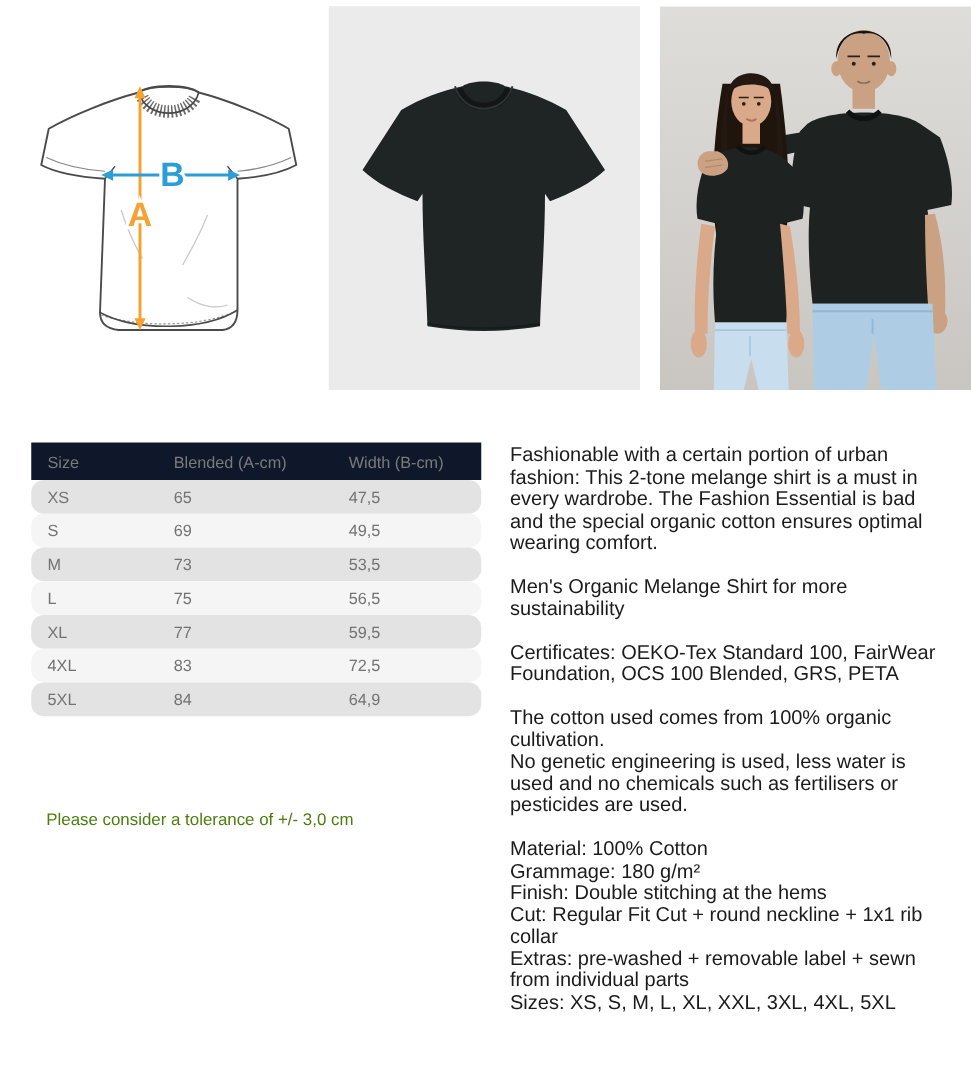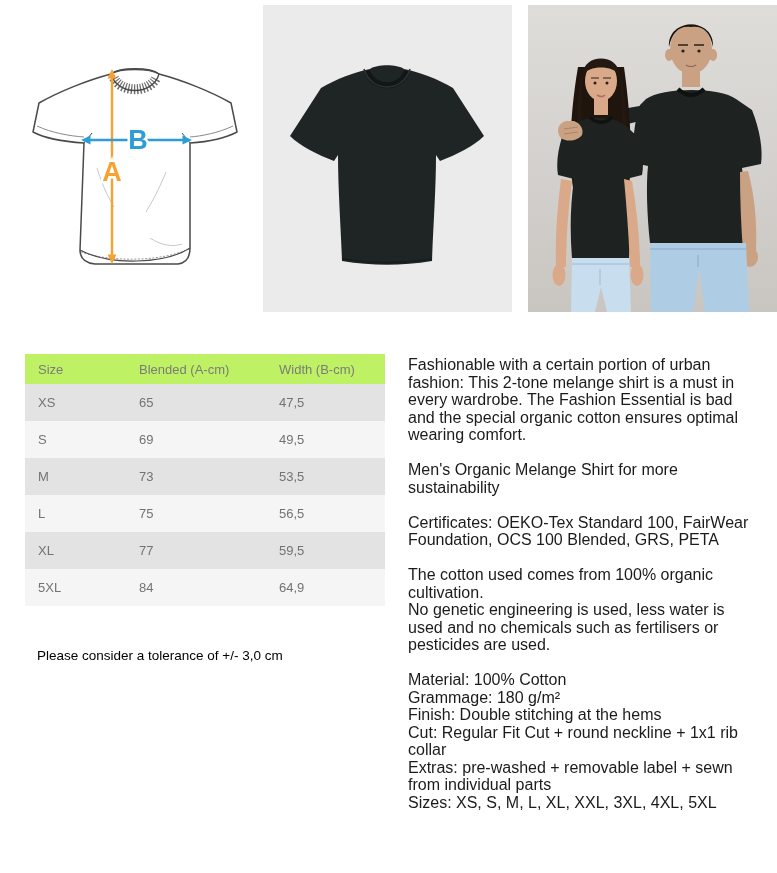--- a/index.html
+++ b/index.html
@@ -12,28 +12,28 @@
   .img-tile{position:absolute;margin:0;padding:0;overflow:hidden;}
   .img-tile svg{display:block;}
   .tile-diagram{left:0;top:0;width:250px;height:312px;background:#ffffff;}
   .tile-flat{left:263px;top:5px;width:249px;height:307px;background:#ebebeb;}
   .tile-models{left:528px;top:5px;width:249px;height:307px;}
 
   
   .size-table{position:absolute;left:25px;top:354px;width:360px;
               font-size:13px;color:#737373;}
   .trow{display:grid;grid-template-columns:114px 140px 106px;align-items:center;}
-  .thead .trow{height:30px;background:#bef264;color:#7b7b7b;}
-  .tbody .trow{height:37px;}
+  .thead .trow{height:30px;background:#0f172a;color:#7b7b7b;}
+  .tbody .trow{height:27px;border-radius:10px;}
   .tbody .trow:nth-child(odd){background:#e3e3e3;}
   .tbody .trow:nth-child(even){background:#f5f5f5;}
   .tcell:first-child{padding-left:13px;}
 
   .tolerance{position:absolute;left:37px;top:648px;margin:0;
-             font-size:13.5px;color:#000000;}
+             font-size:13.5px;color:#4d7c0f;}
 
   
   .desc{position:absolute;left:408px;top:356px;width:352px;
         font-size:16px;line-height:17.5px;color:#1b1b1b;}
   .desc p{margin:0 0 17.5px 0;white-space:pre-line;}
 
   
   .measure-label{font-family:"Liberation Sans",sans-serif;font-weight:bold;
                  paint-order:stroke;stroke:#ffffff;stroke-width:5px;}
 </style>
@@ -226,20 +226,25 @@
           <div class="tcell">L</div>
           <div class="tcell">75</div>
           <div class="tcell">56,5</div>
         </div>
         <div class="trow">
           <div class="tcell">XL</div>
           <div class="tcell">77</div>
           <div class="tcell">59,5</div>
         </div>
         <div class="trow">
+          <div class="tcell">4XL</div>
+          <div class="tcell">83</div>
+          <div class="tcell">72,5</div>
+        </div>
+        <div class="trow">
           <div class="tcell">5XL</div>
           <div class="tcell">84</div>
           <div class="tcell">64,9</div>
         </div>
       </div>
   </section>
 
   <p class="tolerance">Please consider a tolerance of +/- 3,0 cm</p>
 
   <section class="desc">

